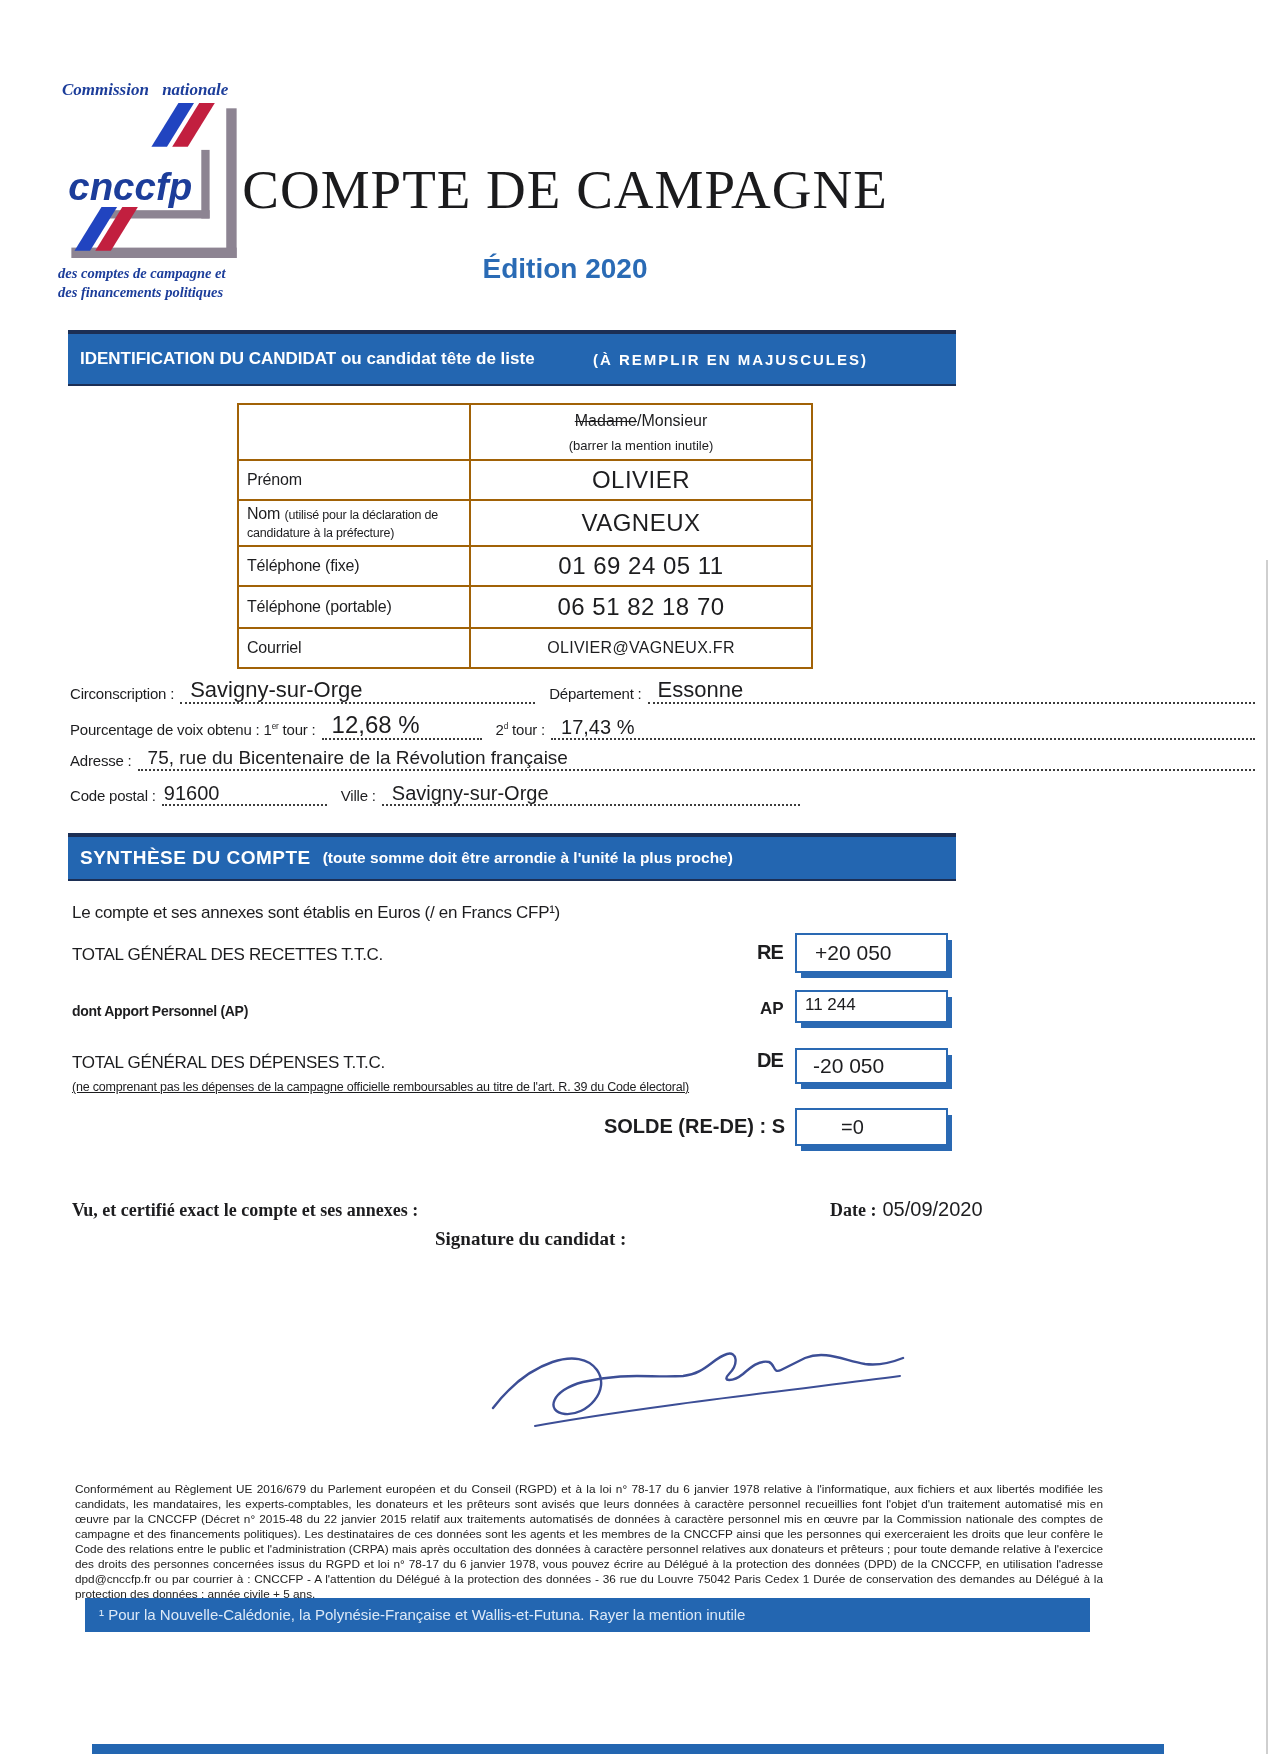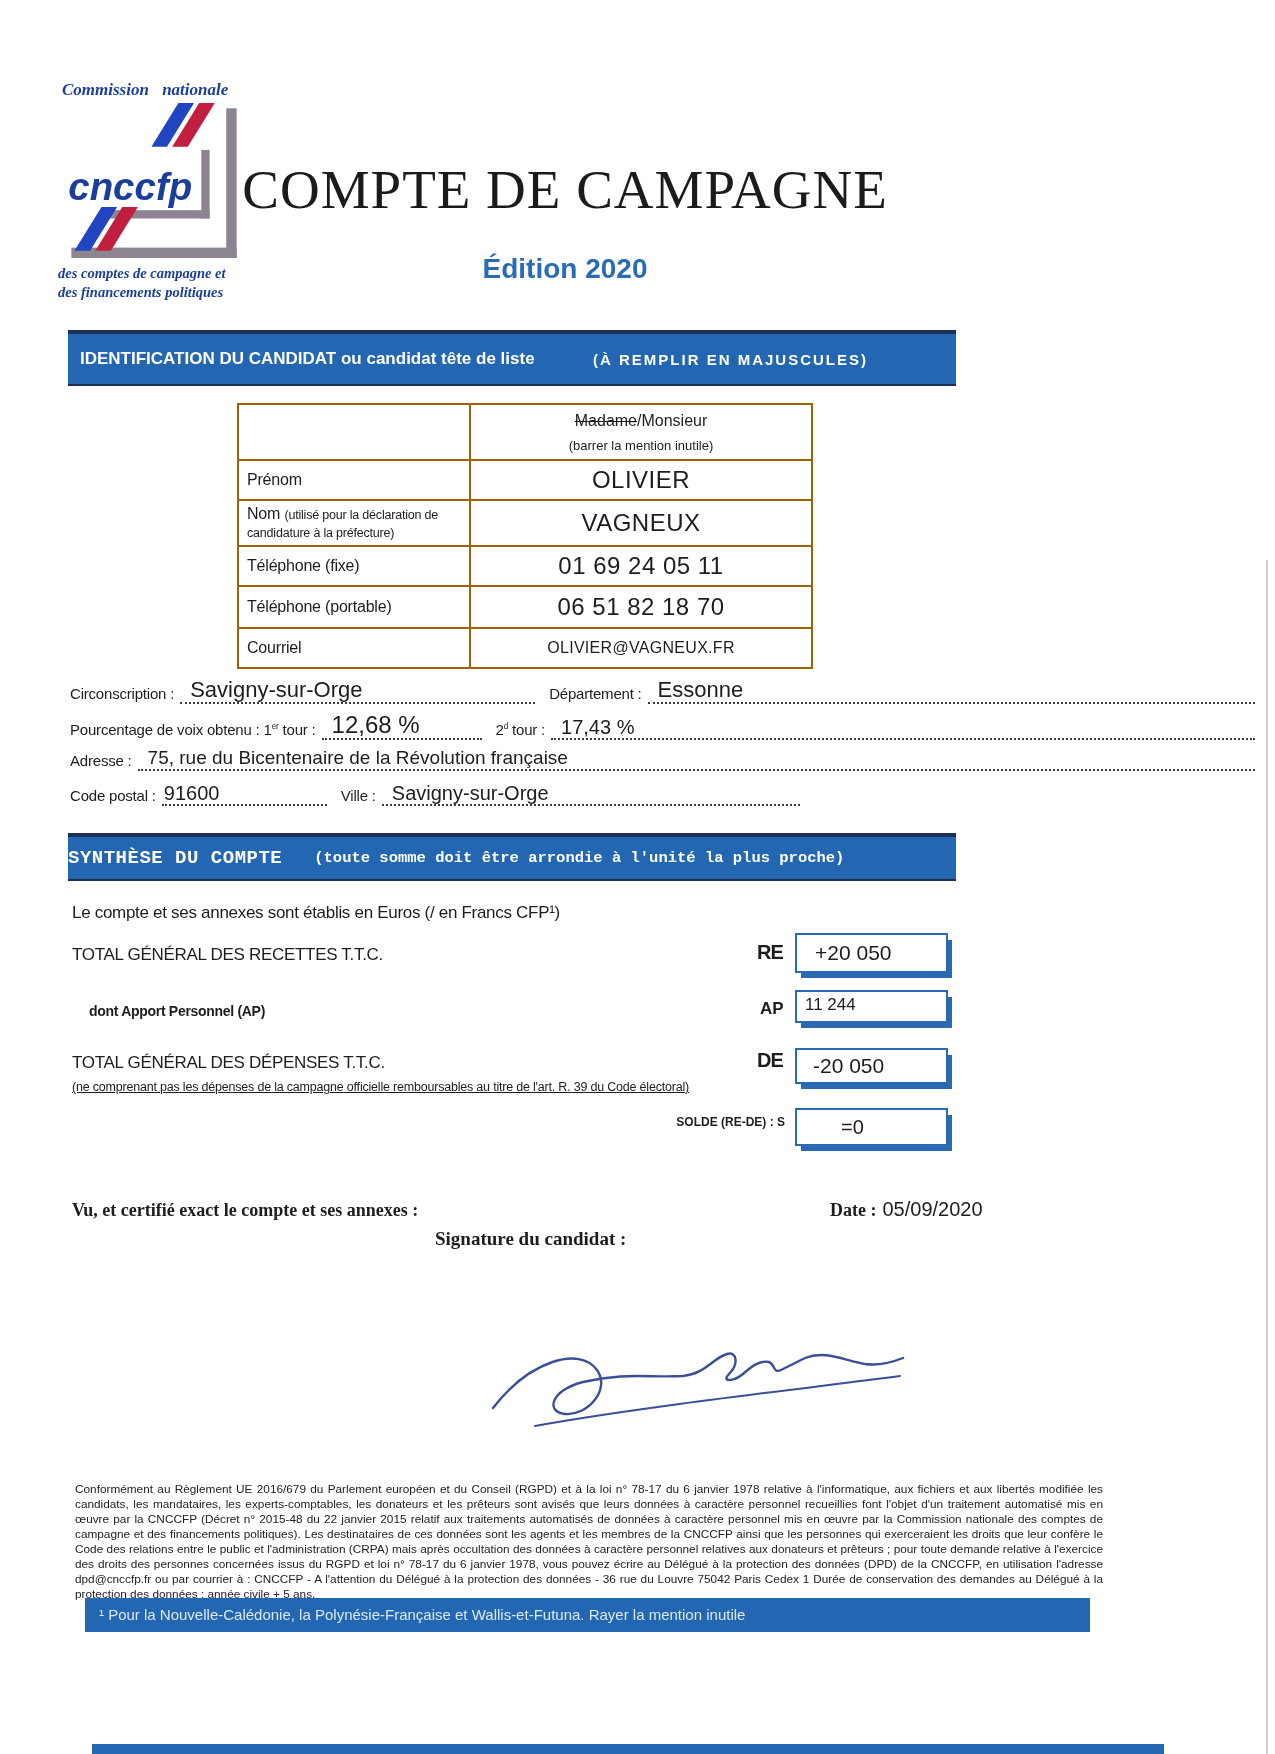--- a/index.html
+++ b/index.html
@@ -37,21 +37,21 @@
   #edition{left:240px;top:253px;width:650px;text-align:center;color:var(--header_blue);
            font-size:28px;font-weight:600;}
 
   
   .banner{position:absolute;left:68px;width:888px;background:var(--banner_blue);
           border-top:4px solid var(--banner_dark);border-bottom:2px solid var(--banner_dark);
           color:#fff;display:flex;align-items:center;}
   #banner-id{top:330px;height:56px;justify-content:space-between;padding:0 88px 0 12px;}
   #banner-id .b-title{font-size:17px;font-weight:bold;}
   #banner-id .b-note{font-size:15px;font-weight:bold;letter-spacing:2px;}
-  #banner-synth{top:833px;height:48px;gap:32px;font-family:Liberation Mono, monospace;}
+  #banner-synth{top:833px;height:48px;padding-left:12px;gap:12px;}
   #banner-synth .b-title{font-size:19px;font-weight:bold;letter-spacing:0.5px;}
   #banner-synth .b-note{font-size:15.5px;font-weight:bold;}
 
   
   #id-table{position:absolute;left:237px;top:403px;width:576px;border-collapse:collapse;}
   #id-table td{border:2px solid #a16207;vertical-align:middle;padding:2px 8px;}
   td.tlabel{width:232px;font-size:16px;letter-spacing:-0.2px;}
   td.tvalue{text-align:center;}
   .lbl-note{font-size:12.5px;}
   .big-val{font-size:24px;letter-spacing:0.5px;}
@@ -67,21 +67,21 @@
             padding:0 4px 0 10px;line-height:1.1;}
   .grow{flex:1;}
 
   
   .syn-label{position:absolute;left:72px;font-size:17px;letter-spacing:-0.3px;}
   .syn-code{position:absolute;font-weight:bold;}
   .vbox{position:absolute;left:795px;width:153px;background:#fff;border:2.5px solid var(--box_blue);
         box-shadow:5px 6px 0 -1px var(--box_blue);}
   .vbox .val{display:block;}
   .de-note{position:absolute;left:72px;font-size:12.5px;text-decoration:underline;letter-spacing:-0.2px;}
-  #solde-label{position:absolute;left:540px;width:245px;text-align:right;font-size:12px;font-weight:bold;}
+  #solde-label{position:absolute;left:540px;width:245px;text-align:right;font-size:20px;font-weight:bold;}
 
   
   .serif-bold{font-family:"Liberation Serif","DejaVu Serif",serif;font-weight:bold;}
   #attest-line{left:72px;top:1200px;font-size:18px;}
   #date-line{left:830px;top:1198px;font-size:18px;display:flex;align-items:baseline;gap:6px;}
   #date-line .date-val{font-family:"Liberation Sans","DejaVu Sans",sans-serif;font-weight:normal;font-size:20px;}
   #sig-label{left:435px;top:1228px;font-size:19px;}
 
   
   #rgpd{left:75px;top:1482px;width:1028px;font-size:11.8px;line-height:1.27;text-align:justify;color:#222;}
@@ -195,21 +195,21 @@
   </div>
 
   <div class="abs" style="left:72px;top:903px;font-size:17px;letter-spacing:-0.3px;">Le compte et ses annexes sont établis en Euros (/ en Francs CFP¹)</div>
 
   <div class="syn-label" style="top:945px;">TOTAL GÉNÉRAL DES RECETTES T.T.C.</div>
   <div class="syn-code" style="left:757px;top:941px;font-size:20px;letter-spacing:-1px;">RE</div>
   <div class="vbox" style="top:933px;height:40px;">
     <span class="val" style="font-size:21px;line-height:36px;padding-left:18px;">+20 050</span>
   </div>
 
-  <div class="syn-label" style="top:1003px;font-size:14px;font-weight:bold;margin-left:17px;">dont Apport Personnel (AP)</div>
+  <div class="syn-label" style="top:1003px;font-size:14px;font-weight:bold;">dont Apport Personnel (AP)</div>
   <div class="syn-code" style="left:760px;top:999px;font-size:17px;">AP</div>
   <div class="vbox" style="top:990px;height:33px;">
     <span class="val" style="font-size:17px;line-height:26px;padding-left:8px;">11 244</span>
   </div>
 
   <div class="syn-label" style="top:1053px;">TOTAL GÉNÉRAL DES DÉPENSES T.T.C.</div>
   <div class="de-note" style="top:1080px;">(ne comprenant pas les dépenses de la campagne officielle remboursables au titre de l'art. R. 39 du Code électoral)</div>
   <div class="syn-code" style="left:757px;top:1049px;font-size:20px;letter-spacing:-1px;">DE</div>
   <div class="vbox" style="top:1048px;height:36px;">
     <span class="val" style="font-size:21px;line-height:32px;padding-left:16px;">-20 050</span>

